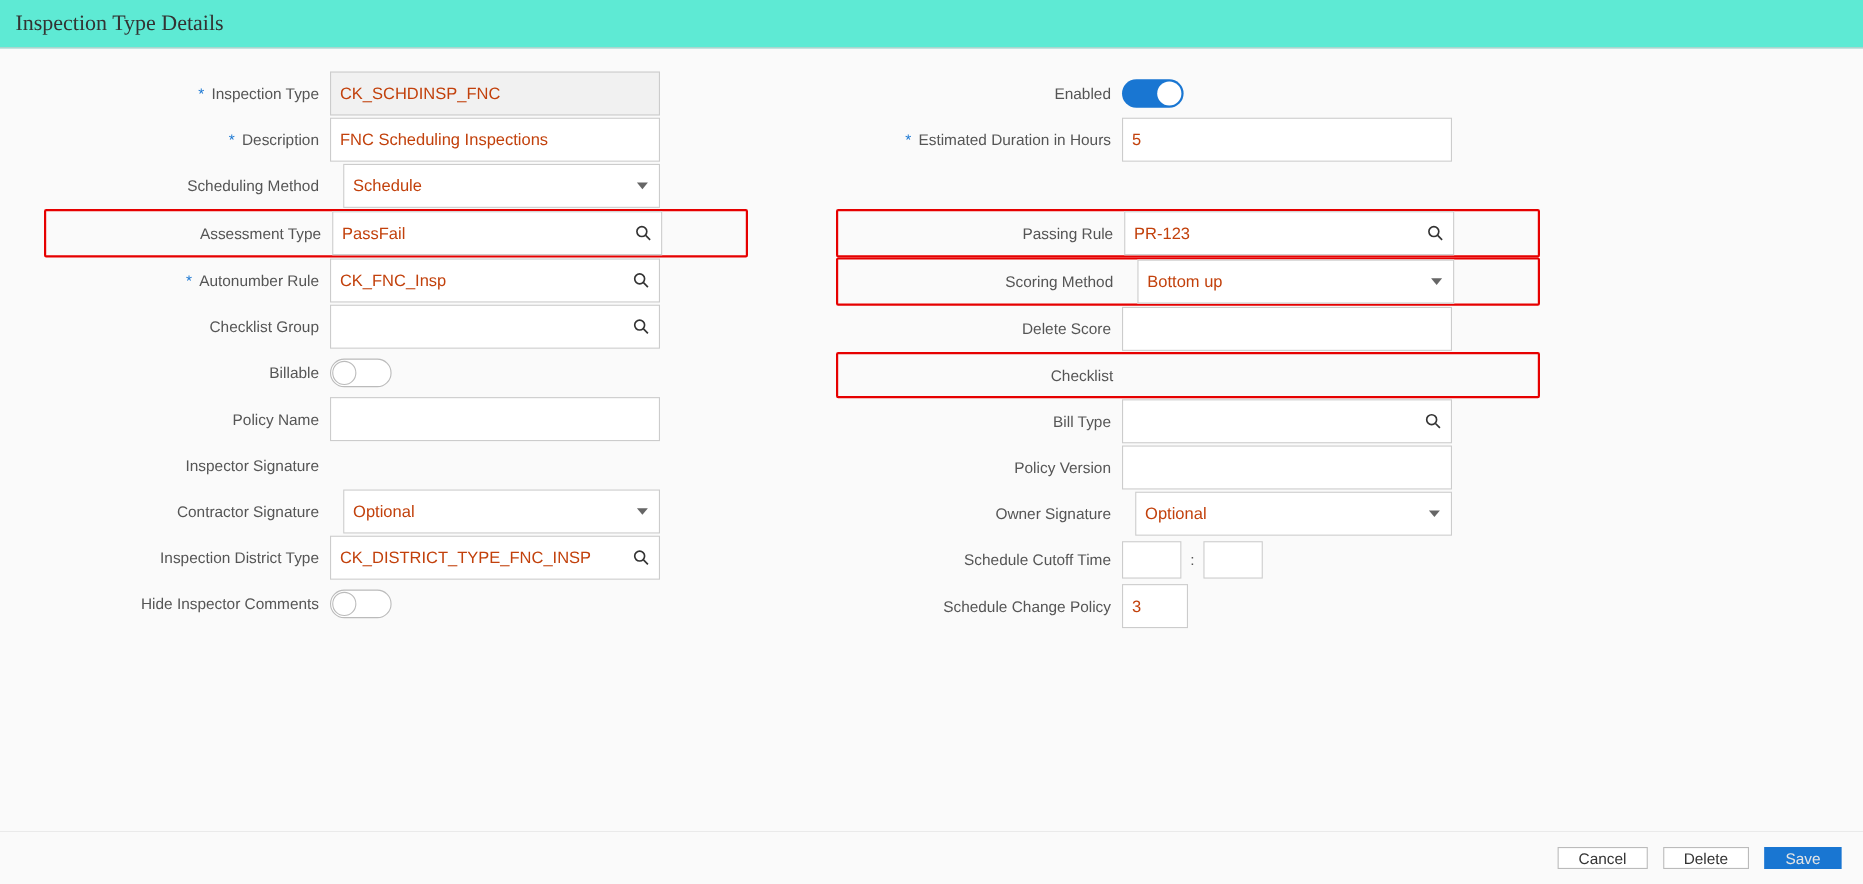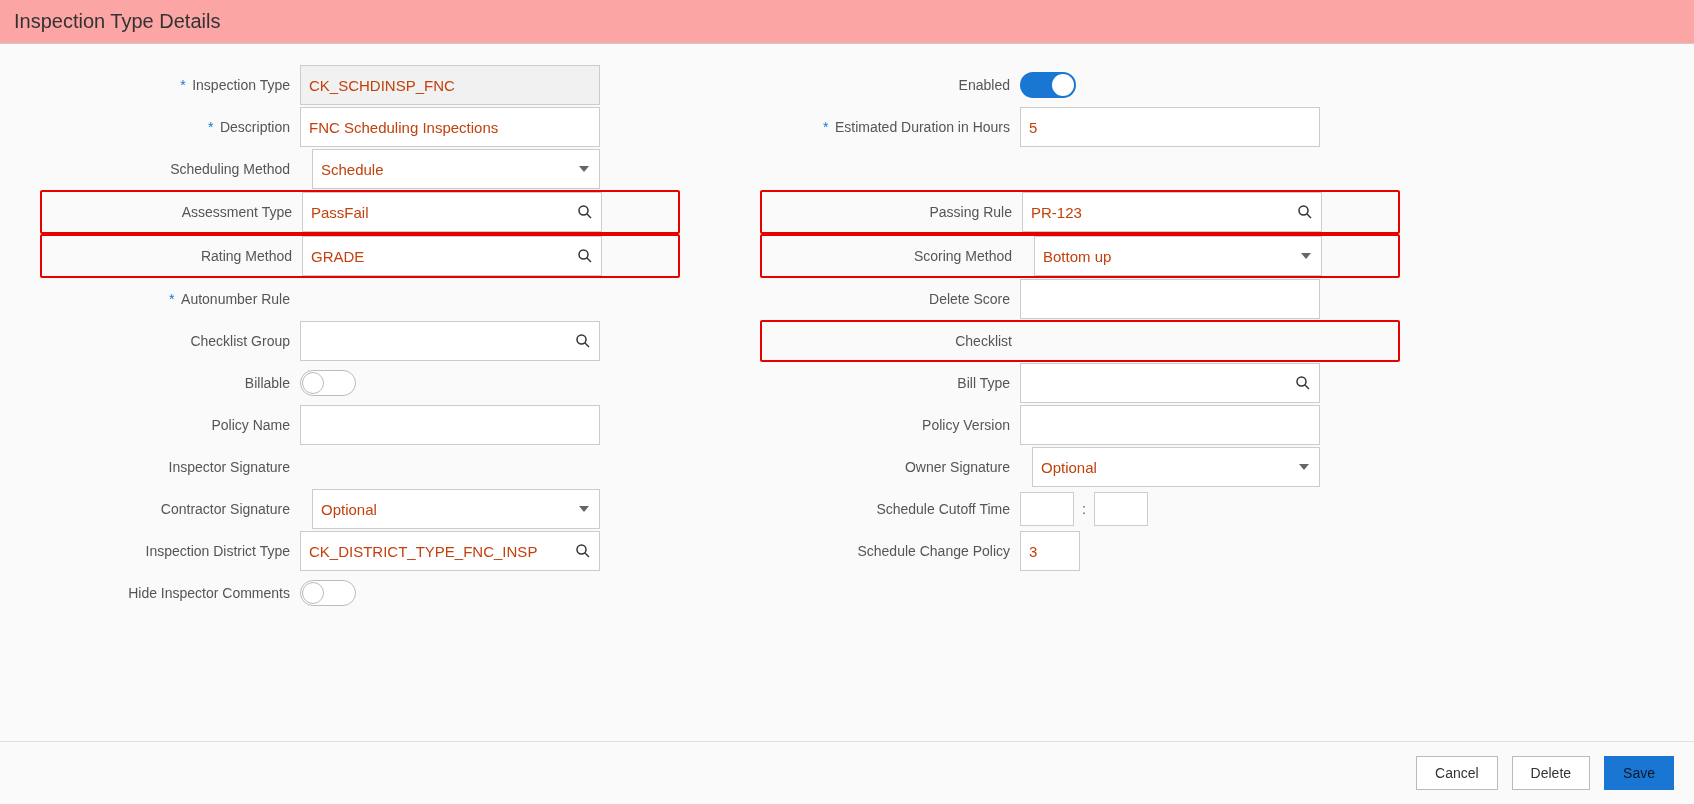--- a/index.html
+++ b/index.html
@@ -4,23 +4,24 @@
 <style>
   * { box-sizing: border-box; }
   body {
     margin: 0;
     font-family: "Segoe UI", Arial, sans-serif;
     font-size: 14px;
     color: #333;
     background: #fafafa;
   }
   .header {
-    background: #fca5a5;
+    background: #5eead4;
     border-bottom: 1px solid #ccc;
     padding: 10px 14px;
+    font-family: Liberation Serif, serif;
   }
   .header h1 {
     margin: 0;
     font-size: 20px;
     font-weight: 400;
     color: #333;
   }
   .form-wrap {
     display: flex;
     padding: 20px 40px 20px 40px;
@@ -124,32 +125,32 @@
     position: fixed;
     bottom: 0; left: 0; right: 0;
     background: #fafafa;
     padding: 14px 20px;
     display: flex;
     justify-content: flex-end;
     gap: 14px;
     border-top: 1px solid #e0e0e0;
   }
   .btn {
-    height: 34px;
+    height: 20px;
     padding: 0 18px;
     border: 1px solid #bbb;
     background: #fff;
     color: #333;
     font-size: 14px;
     cursor: pointer;
   }
   .btn.primary {
     background: #1976d2;
     border-color: #1976d2;
-    color: #0f172a;
+    color: #e5e5e5;
   }
 </style>
 </head>
 <body>
 
 <div class="header">
   <h1>Inspection Type Details</h1>
 </div>
 
 <div class="form-wrap">
@@ -194,39 +195,36 @@
           <span class="mag">
             <svg viewBox="0 0 16 16" width="16" height="16">
                 <circle cx="6.5" cy="6.5" r="4.5" fill="none" stroke="#333" stroke-width="1.5"></circle>
                 <line x1="10" y1="10" x2="14" y2="14" stroke="#333" stroke-width="1.5"></line>
               </svg>
           </span>
         </div>
       </div>
     </div>
 
-    <div class="row hl">
-      <div class="label">Rating Method</div>
-      <div class="field">
-        <div class="input lookup">
-          <span>GRADE</span>
-          <span class="mag">
-            <svg viewBox="0 0 16 16" width="16" height="16">
-                <circle cx="6.5" cy="6.5" r="4.5" fill="none" stroke="#333" stroke-width="1.5"></circle>
-                <line x1="10" y1="10" x2="14" y2="14" stroke="#333" stroke-width="1.5"></line>
-              </svg>
-          </span>
-        </div>
-      </div>
-    </div>
 
     <div class="row">
       <div class="label">
         <span class="req">*</span>
         <span>Autonumber Rule</span>
+      </div>
+      <div class="field">
+        <div class="input lookup">
+          <span>CK_FNC_Insp</span>
+          <span class="mag">
+            <svg viewBox="0 0 16 16" width="16" height="16">
+                <circle cx="6.5" cy="6.5" r="4.5" fill="none" stroke="#333" stroke-width="1.5"></circle>
+                <line x1="10" y1="10" x2="14" y2="14" stroke="#333" stroke-width="1.5"></line>
+              </svg>
+          </span>
+        </div>
       </div>
     </div>
 
     <div class="row">
       <div class="label">Checklist Group</div>
       <div class="field">
         <div class="input lookup">
           <span></span>
           <span class="mag">
             <svg viewBox="0 0 16 16" width="16" height="16">

